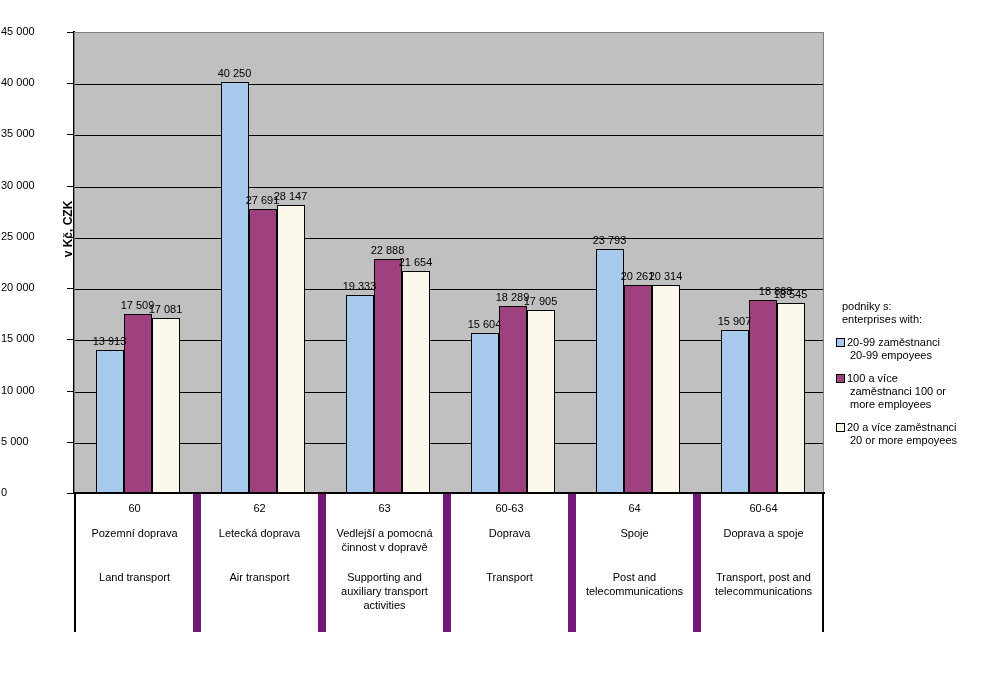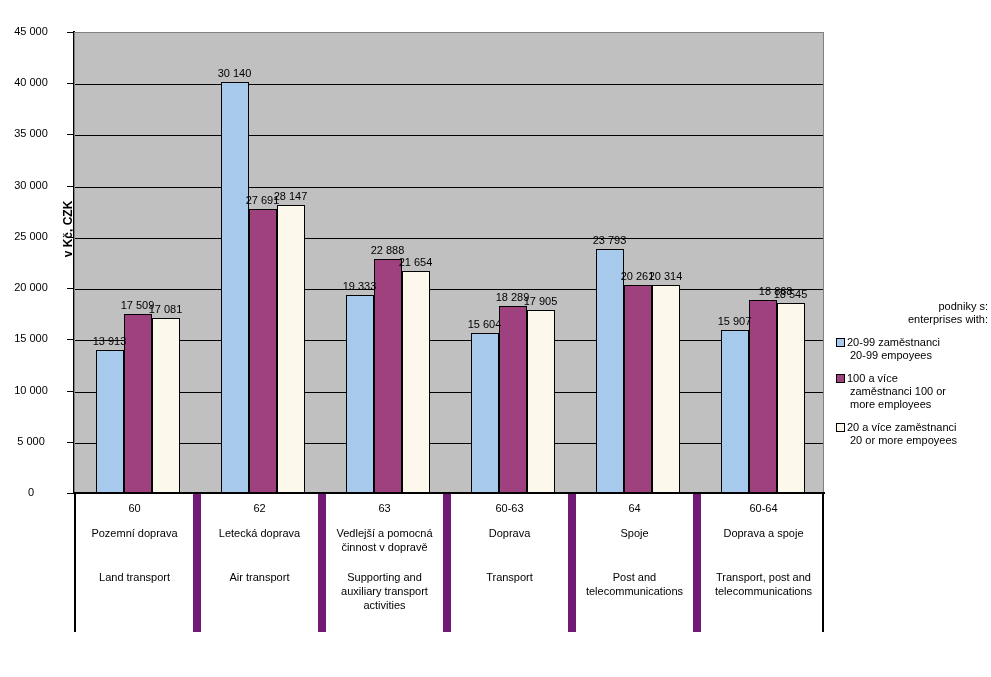--- a/index.html
+++ b/index.html
@@ -47,21 +47,21 @@
   }
   #axisline-x {
     position: absolute;
     left: 73px; top: 492px;
     width: 752px; height: 2px;
     background: #000;
   }
   .ytick-label {
     position: absolute;
     right: 0; width: 60px;
-    text-align: center;
+    text-align: left;
     font-size: 11px; color: #000;
     white-space: nowrap;
   }
   .ytick-mark {
     position: absolute;
     width: 6px; height: 0;
     border-top: 1px solid #000;
   }
   #yaxis-labels { position: absolute; left: 0; top: 0; width: 73px; height: 677px; }
 
@@ -102,21 +102,21 @@
 
   
   #legend {
     position: absolute;
     left: 836px; top: 300px;
     width: 152px;
     font-size: 11px; color: #000;
     line-height: 13px;
   }
   #legend .lg-head { margin: 0 0 2px 6px; }
-  #legend .lg-head div { white-space: nowrap; text-align: right; }
+  #legend .lg-head div { white-space: nowrap; }
   .lg-entry { position: relative; margin-top: 10px; padding-left: 14px; }
   .lg-swatch {
     position: absolute; left: 0; top: 2px;
     width: 9px; height: 9px;
     border: 1px solid #000;
   }
   .lg-swatch.s0 { background: #a6c9ec; }
   .lg-swatch.s1 { background: #a0417f; }
   .lg-swatch.s2 { background: #fdf8ec; }
   .lg-l1 { display: block; margin-left: -3px; }
@@ -181,21 +181,21 @@
         <div class="bar s1" style="left: 548.5px; width: 28px; height: 207.563px;"></div>
         <div class="bar s2" style="left: 576.5px; width: 28px; height: 208.106px;"></div>
         <div class="bar s0" style="left: 645.5px; width: 28px; height: 162.958px;"></div>
         <div class="bar s1" style="left: 673.5px; width: 28px; height: 193.292px;"></div>
         <div class="bar s2" style="left: 701.5px; width: 28px; height: 189.983px;"></div>
       </div>
     <div id="dlabels">
         <div class="dlabel" style="width: 60px; left: 4.5px; top: 302.469px;">13 913</div>
         <div class="dlabel" style="width: 60px; left: 32.5px; top: 265.63px;">17 509</div>
         <div class="dlabel" style="width: 60px; left: 60.5px; top: 270.015px;">17 081</div>
-        <div class="dlabel" style="width: 60px; left: 129.5px; top: 33.788px;">30 140</div>
+        <div class="dlabel" style="width: 60px; left: 129.5px; top: 33.788px;">40 250</div>
         <div class="dlabel" style="width: 60px; left: 157.5px; top: 161.321px;">27 691</div>
         <div class="dlabel" style="width: 60px; left: 185.5px; top: 156.65px;">28 147</div>
         <div class="dlabel" style="width: 60px; left: 254.5px; top: 246.944px;">19 333</div>
         <div class="dlabel" style="width: 60px; left: 282.5px; top: 210.525px;">22 888</div>
         <div class="dlabel" style="width: 60px; left: 310.5px; top: 223.167px;">21 654</div>
         <div class="dlabel" style="width: 60px; left: 379.5px; top: 285.146px;">15 604</div>
         <div class="dlabel" style="width: 60px; left: 407.5px; top: 257.639px;">18 289</div>
         <div class="dlabel" style="width: 60px; left: 435.5px; top: 261.573px;">17 905</div>
         <div class="dlabel" style="width: 60px; left: 504.5px; top: 201.254px;">23 793</div>
         <div class="dlabel" style="width: 60px; left: 532.5px; top: 237.437px;">20 261</div>

